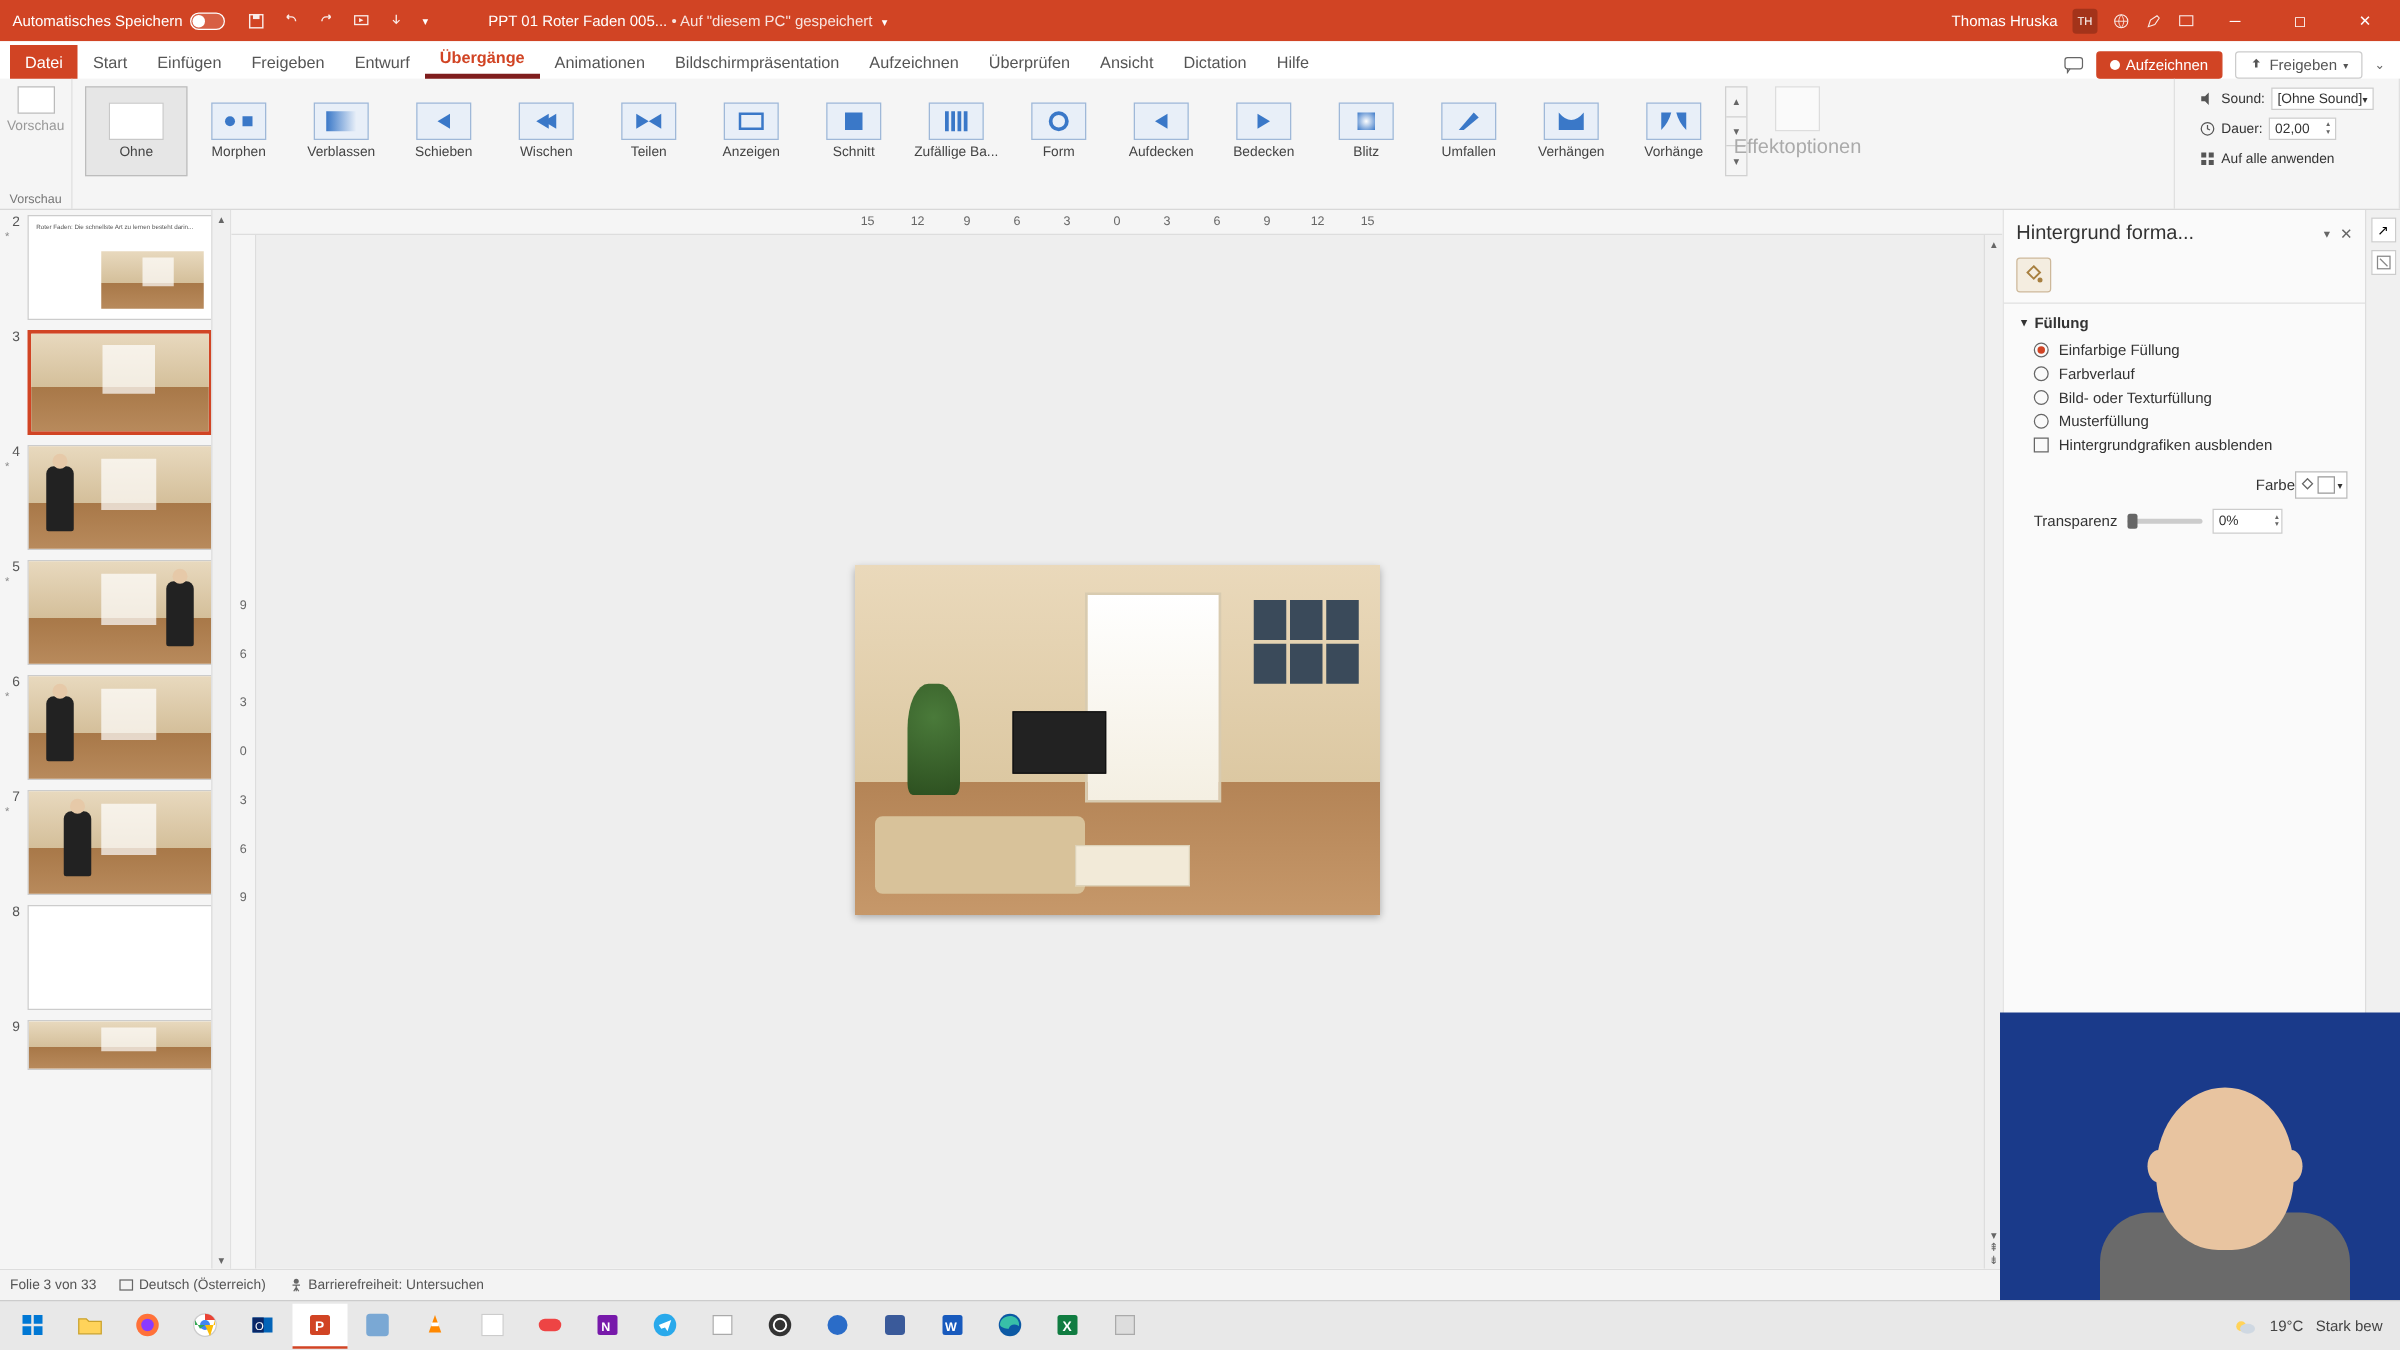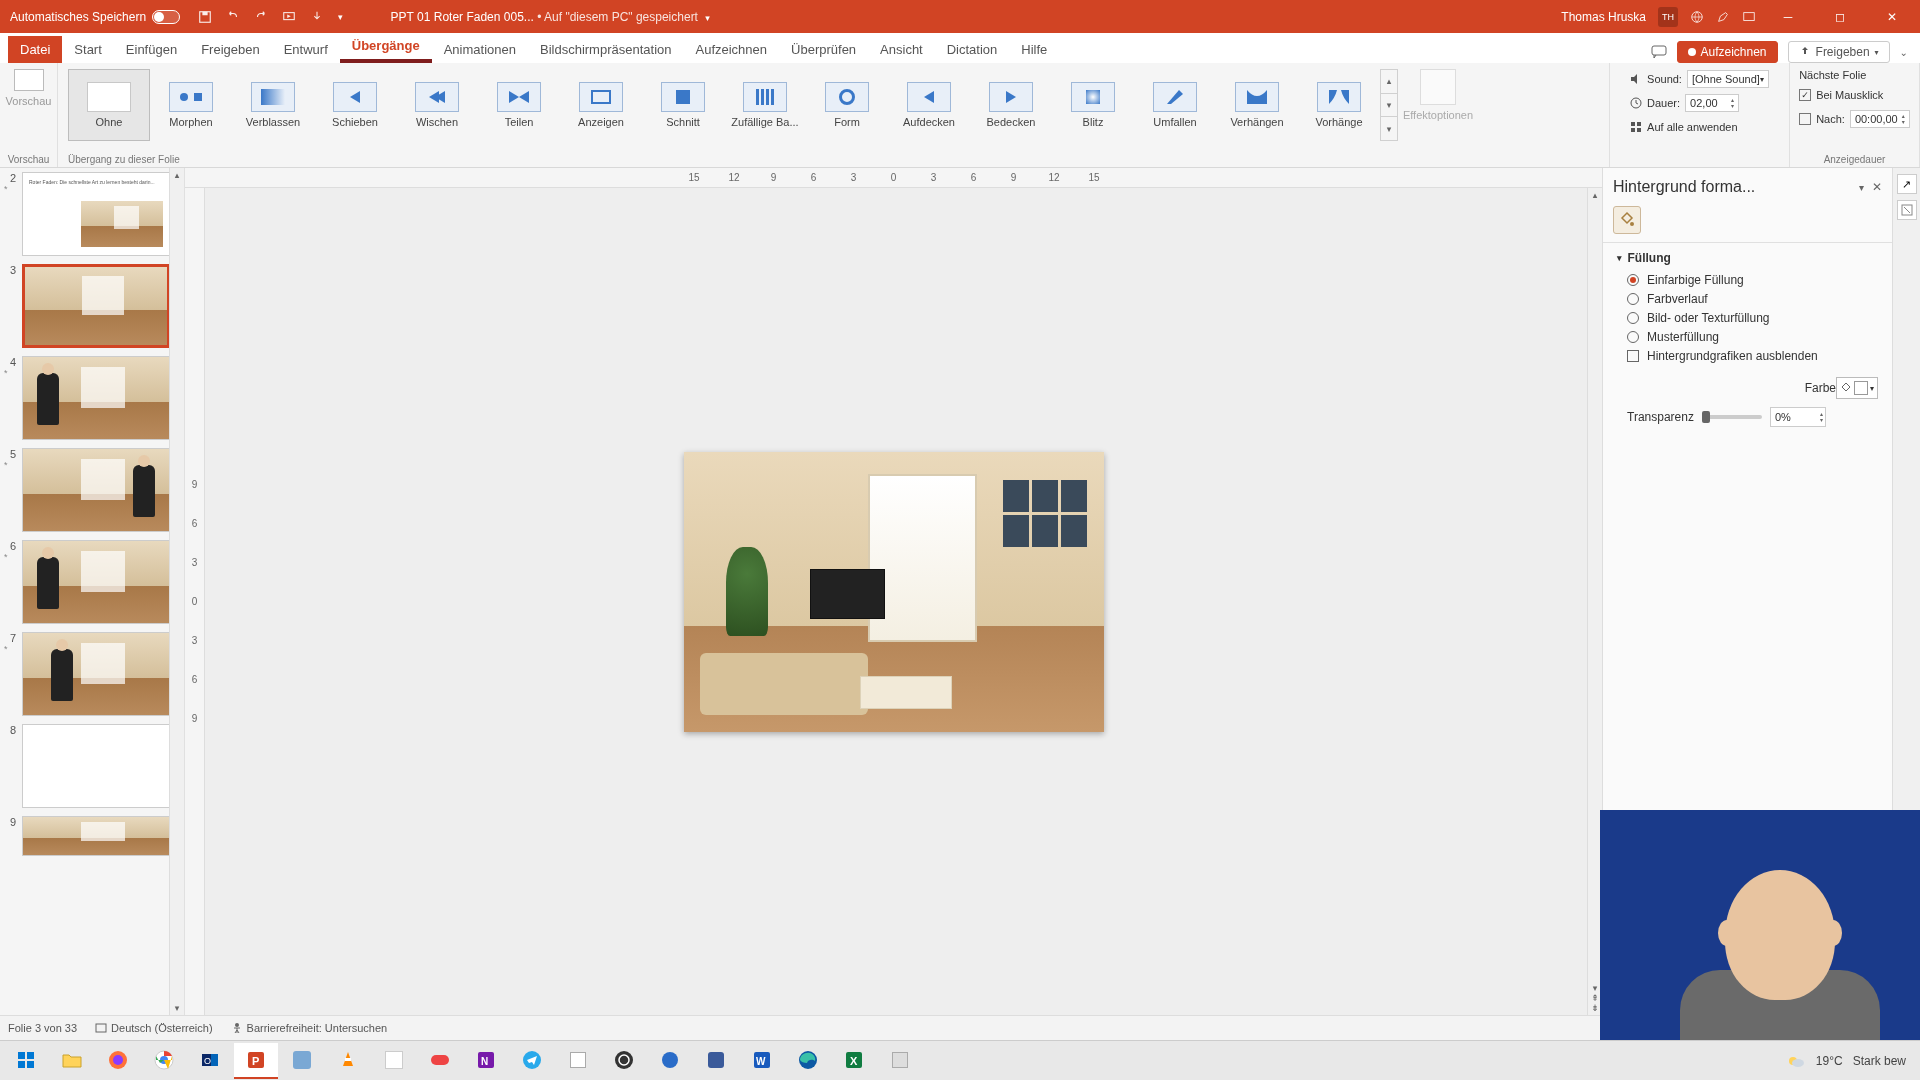--- a/index.html
+++ b/index.html
@@ -34,21 +34,21 @@
 .trans-item { width:82px; height:72px; display:flex; flex-direction:column; align-items:center; justify-content:center; gap:4px; font-size:11px; color:#444; cursor:pointer;}
 .trans-item.selected { background:#e6e6e6; border:1px solid #bdbdbd;}
 .trans-icon { width:44px; height:30px; border:1px solid #9fb8d8; background:#e8eff8; position:relative; display:flex; align-items:center; justify-content:center; }
 .trans-icon.none { background:#fff; border-color:#c8c8c8;}
 .trans-arrow{ width:0;height:0;border-top:6px solid transparent;border-bottom:6px solid transparent;}
 .trans-arrow.left{border-right:10px solid #3a78c8;}
 .trans-arrow.right{border-left:10px solid #3a78c8;}
 .gallery-scroll { width:18px; height:72px; display:flex; flex-direction:column; border:1px solid #d0d0d0; }
 .gallery-scroll div{flex:1; display:flex; align-items:center; justify-content:center; font-size:9px; color:#666; border-bottom:1px solid #d0d0d0;}
 .gallery-scroll div:last-child{border-bottom:none;}
-.effect-opts{ display:flex; flex-direction:column; align-items:center; justify-content:center; font-size:11px; color:#aaa; width:80px;}
+.effect-opts{ display:flex; flex-direction:column; align-items:center; justify-content:center; font-size:16px; color:#aaa; width:80px;}
 .effect-opts-icon{width:36px;height:36px;border:1px solid #ddd;background:#fafafa; margin-bottom:4px;}
 .timing-group { padding: 6px 12px 2px; font-size:11px; color:#333; width:180px;}
 .timing-row{ display:flex; align-items:center; gap:5px; margin-bottom:4px; height:20px;}
 .timing-input{ width:54px; height:18px; border:1px solid #ccc; font-size:11px; padding:0 4px; background:#fff; display:flex; align-items:center; justify-content:space-between;}
 .spin{display:flex;flex-direction:column; font-size:6px; color:#666; line-height:6px;}
 .slide-advance-group { padding: 6px 12px 2px; font-size:11px; color:#333; width:130px;}
 .cb{width:12px;height:12px;border:1px solid #777;display:inline-flex;align-items:center;justify-content:center;font-size:9px;}
 
 .workarea { display:flex; height: calc(100% - 33px - 30px - 105px - 25px - 40px); background:#fff; position:relative;}
 .preview-icon{width:30px;height:22px;border:1px solid #bbb;background:#fff;margin-bottom:4px;}
@@ -352,21 +352,20 @@
       <div class="gallery-scroll">
           <div>▴</div>
           <div>▾</div>
           <div>▾</div>
         </div>
       <div class="effect-opts">
         <div class="effect-opts-icon"></div>
         <span>Effektoptionen</span>
       </div>
     </div>
-    <div class="rgroup-label">Übergang zu dieser Folie</div>
   </div>
   <div class="rgroup timing-group" style="border-right:1px solid #e0e0e0">
     <div>
       <div class="timing-row">
         <svg width="12" height="12">
             <path d="M1 4h3l3-3v10l-3-3H1z" fill="#555"></path>
           </svg>
         <span>Sound:</span>
         <div class="timing-input" style="width:82px">
             <span>[Ohne Sound]</span>
@@ -391,41 +390,20 @@
         <svg width="12" height="12">
             <rect x="1" y="1" width="4" height="4" fill="#555"></rect>
             <rect x="7" y="1" width="4" height="4" fill="#555"></rect>
             <rect x="1" y="7" width="4" height="4" fill="#555"></rect>
             <rect x="7" y="7" width="4" height="4" fill="#555"></rect>
           </svg>
         <span>Auf alle anwenden</span>
       </div>
     </div>
     <div></div>
-  </div>
-  <div class="rgroup slide-advance-group">
-    <div>
-      <div style="font-size:11px;margin-bottom:4px">Nächste Folie</div>
-      <div class="timing-row">
-        <div class="cb">✓</div>
-        <span>Bei Mausklick</span>
-      </div>
-      <div class="timing-row">
-        <div class="cb"></div>
-        <span>Nach:</span>
-        <div class="timing-input" style="width:60px">
-            <span>00:00,00</span>
-            <div class="spin">
-              <span>▴</span>
-              <span>▾</span>
-            </div>
-          </div>
-      </div>
-    </div>
-    <div class="rgroup-label">Anzeigedauer</div>
   </div>
 </div>
 
 <div class="workarea">
 
   <div class="thumbs">
     <div class="thumb-list">
       <div class="thumb-row">
           <div>
             <div class="thumb-num">2</div>

